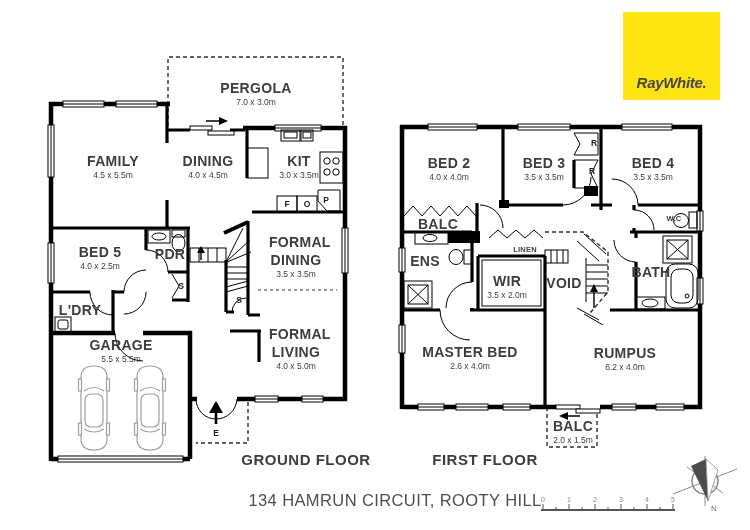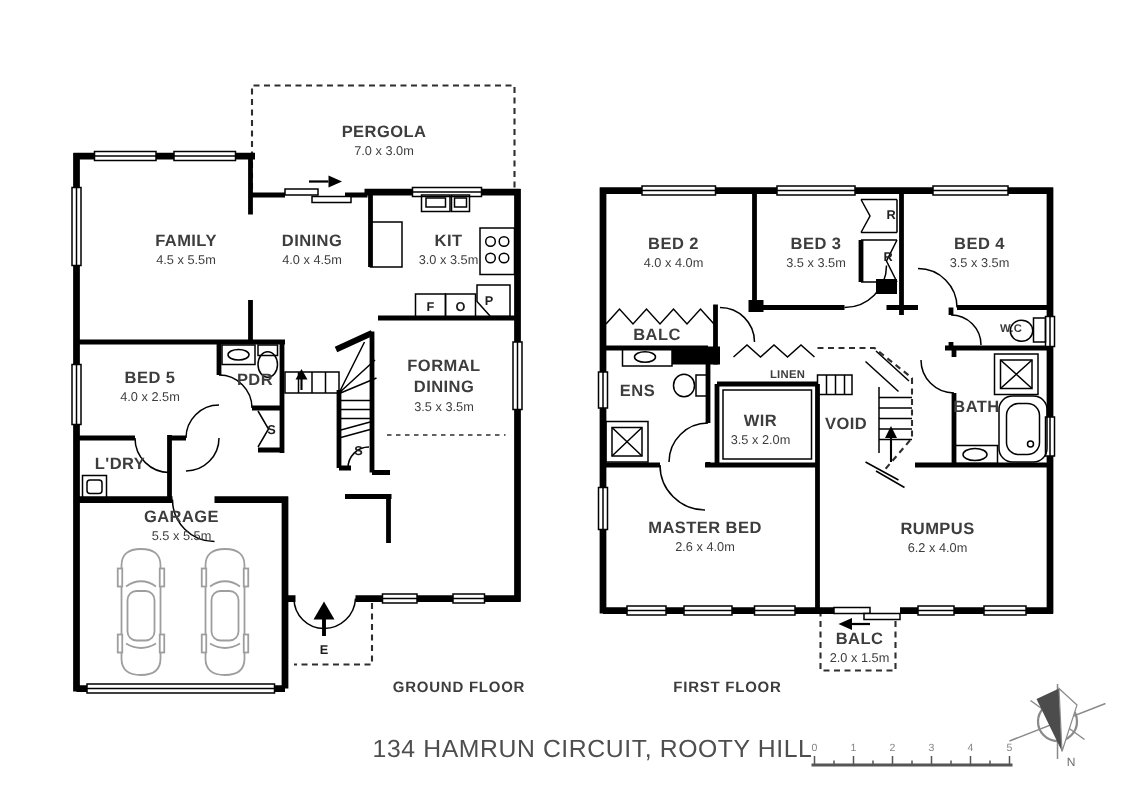--- a/index.html
+++ b/index.html
@@ -1,25 +1,25 @@
 <!DOCTYPE html>
 <html><head>
 <meta charset="utf-8">
 <style>
   html,body{margin:0;padding:0;background:#fff;}
   .page{position:relative;width:750px;height:530px;background:#ffffff;overflow:hidden;
         font-family:"Liberation Sans",sans-serif;}
   .plan-svg{position:absolute;left:0;top:0;}
   .lbl{position:absolute;transform:translate(-50%,-50%);text-align:center;color:#3d3d3d;line-height:1.3;}
-  .lbl .nm{font-size:11px;font-weight:700;letter-spacing:.3px;white-space:nowrap;}
+  .lbl .nm{font-size:14px;font-weight:700;letter-spacing:.3px;white-space:nowrap;}
   .lbl .dm{font-size:8.5px;font-weight:400;white-space:nowrap;}
   .lbl.wrap .nm{white-space:normal;width:54px;margin:0 auto;}
   .lbl.sm .nm{font-size:7.5px;letter-spacing:.2px;padding-left:28px;}
   .mark{position:absolute;transform:translate(-50%,-50%);font-size:8.5px;font-weight:700;color:#1e1e1e;}
-  .floor-label{position:absolute;transform:translate(-50%,-50%);font-size:10px;font-weight:700;
+  .floor-label{position:absolute;transform:translate(-50%,-50%);font-size:15px;font-weight:700;
                letter-spacing:.5px;color:#3d3d3d;white-space:nowrap;padding-left:16px;}
   .title{position:absolute;transform:translate(-50%,-50%);font-size:16.5px;font-weight:400;
          letter-spacing:.4px;color:#4e4e4e;white-space:nowrap;margin-left:23px;}
   .logo{position:absolute;left:623px;top:12px;width:97px;height:88px;background:#ffe512;
         display:flex;align-items:flex-end;justify-content:center;}
   .logo span{font-size:15px;font-weight:700;font-style:italic;color:#45454e;
              margin-bottom:9px;letter-spacing:-.3px;}
   .scale-num{position:absolute;transform:translate(-50%,-50%);font-size:7px;color:#858585;}
   .north{position:absolute;transform:translate(-50%,-50%);font-size:8px;color:#6e6e6e;}
 </style>
@@ -271,26 +271,29 @@
   </g>
 
   <g>
     <circle cx="705" cy="481" r="13" stroke="#8a8a8a" stroke-width="1.5" fill="none"></circle>
     <path d="M705,456 V506 M673,494 L737,469 M687,467 L723,493" stroke="#8a8a8a" stroke-width="1" fill="none"></path>
     <polygon points="691,466 706,459 708,501" fill="#4c4c4c"></polygon>
     <polygon points="708,501 706,459 718,470" fill="#ffffff" stroke="#8a8a8a" stroke-width="0.8"></polygon>
   </g>
 </svg>
 
+<div class="logo">
+  <span>RayWhite.</span>
+</div>
 
 <div class="lbl" style="left:256px;top:94px">
   <div class="nm">PERGOLA</div>
   <div class="dm">7.0 x 3.0m</div>
 </div>
-<div class="lbl" style="left:124px;top:167px">
+<div class="lbl" style="left:113px;top:167px">
   <div class="nm">FAMILY</div>
   <div class="dm">4.5 x 5.5m</div>
 </div>
 <div class="lbl" style="left:208px;top:167px">
   <div class="nm">DINING</div>
   <div class="dm">4.0 x 4.5m</div>
 </div>
 <div class="lbl" style="left:299px;top:167px">
   <div class="nm">KIT</div>
   <div class="dm">3.0 x 3.5m</div>
@@ -298,20 +301,24 @@
 <div class="lbl" style="left:100px;top:258px">
   <div class="nm">BED 5</div>
   <div class="dm">4.0 x 2.5m</div>
 </div>
 <div class="lbl" style="left:170px;top:254px">
   <div class="nm">PDR</div>
 </div>
 <div class="lbl wrap" style="left:296px;top:257px">
   <div class="nm">FORMAL DINING</div>
   <div class="dm">3.5 x 3.5m</div>
+</div>
+<div class="lbl wrap" style="left:296px;top:349px">
+  <div class="nm">FORMAL LIVING</div>
+  <div class="dm">4.0 x 5.0m</div>
 </div>
 <div class="lbl" style="left:80px;top:310px">
   <div class="nm">L'DRY</div>
 </div>
 <div class="lbl" style="left:121px;top:351px">
   <div class="nm">GARAGE</div>
   <div class="dm">5.5 x 5.5m</div>
 </div>
 <span class="mark" style="left:181px;top:286px">S</span>
 <span class="mark" style="left:239px;top:300px">S</span>

